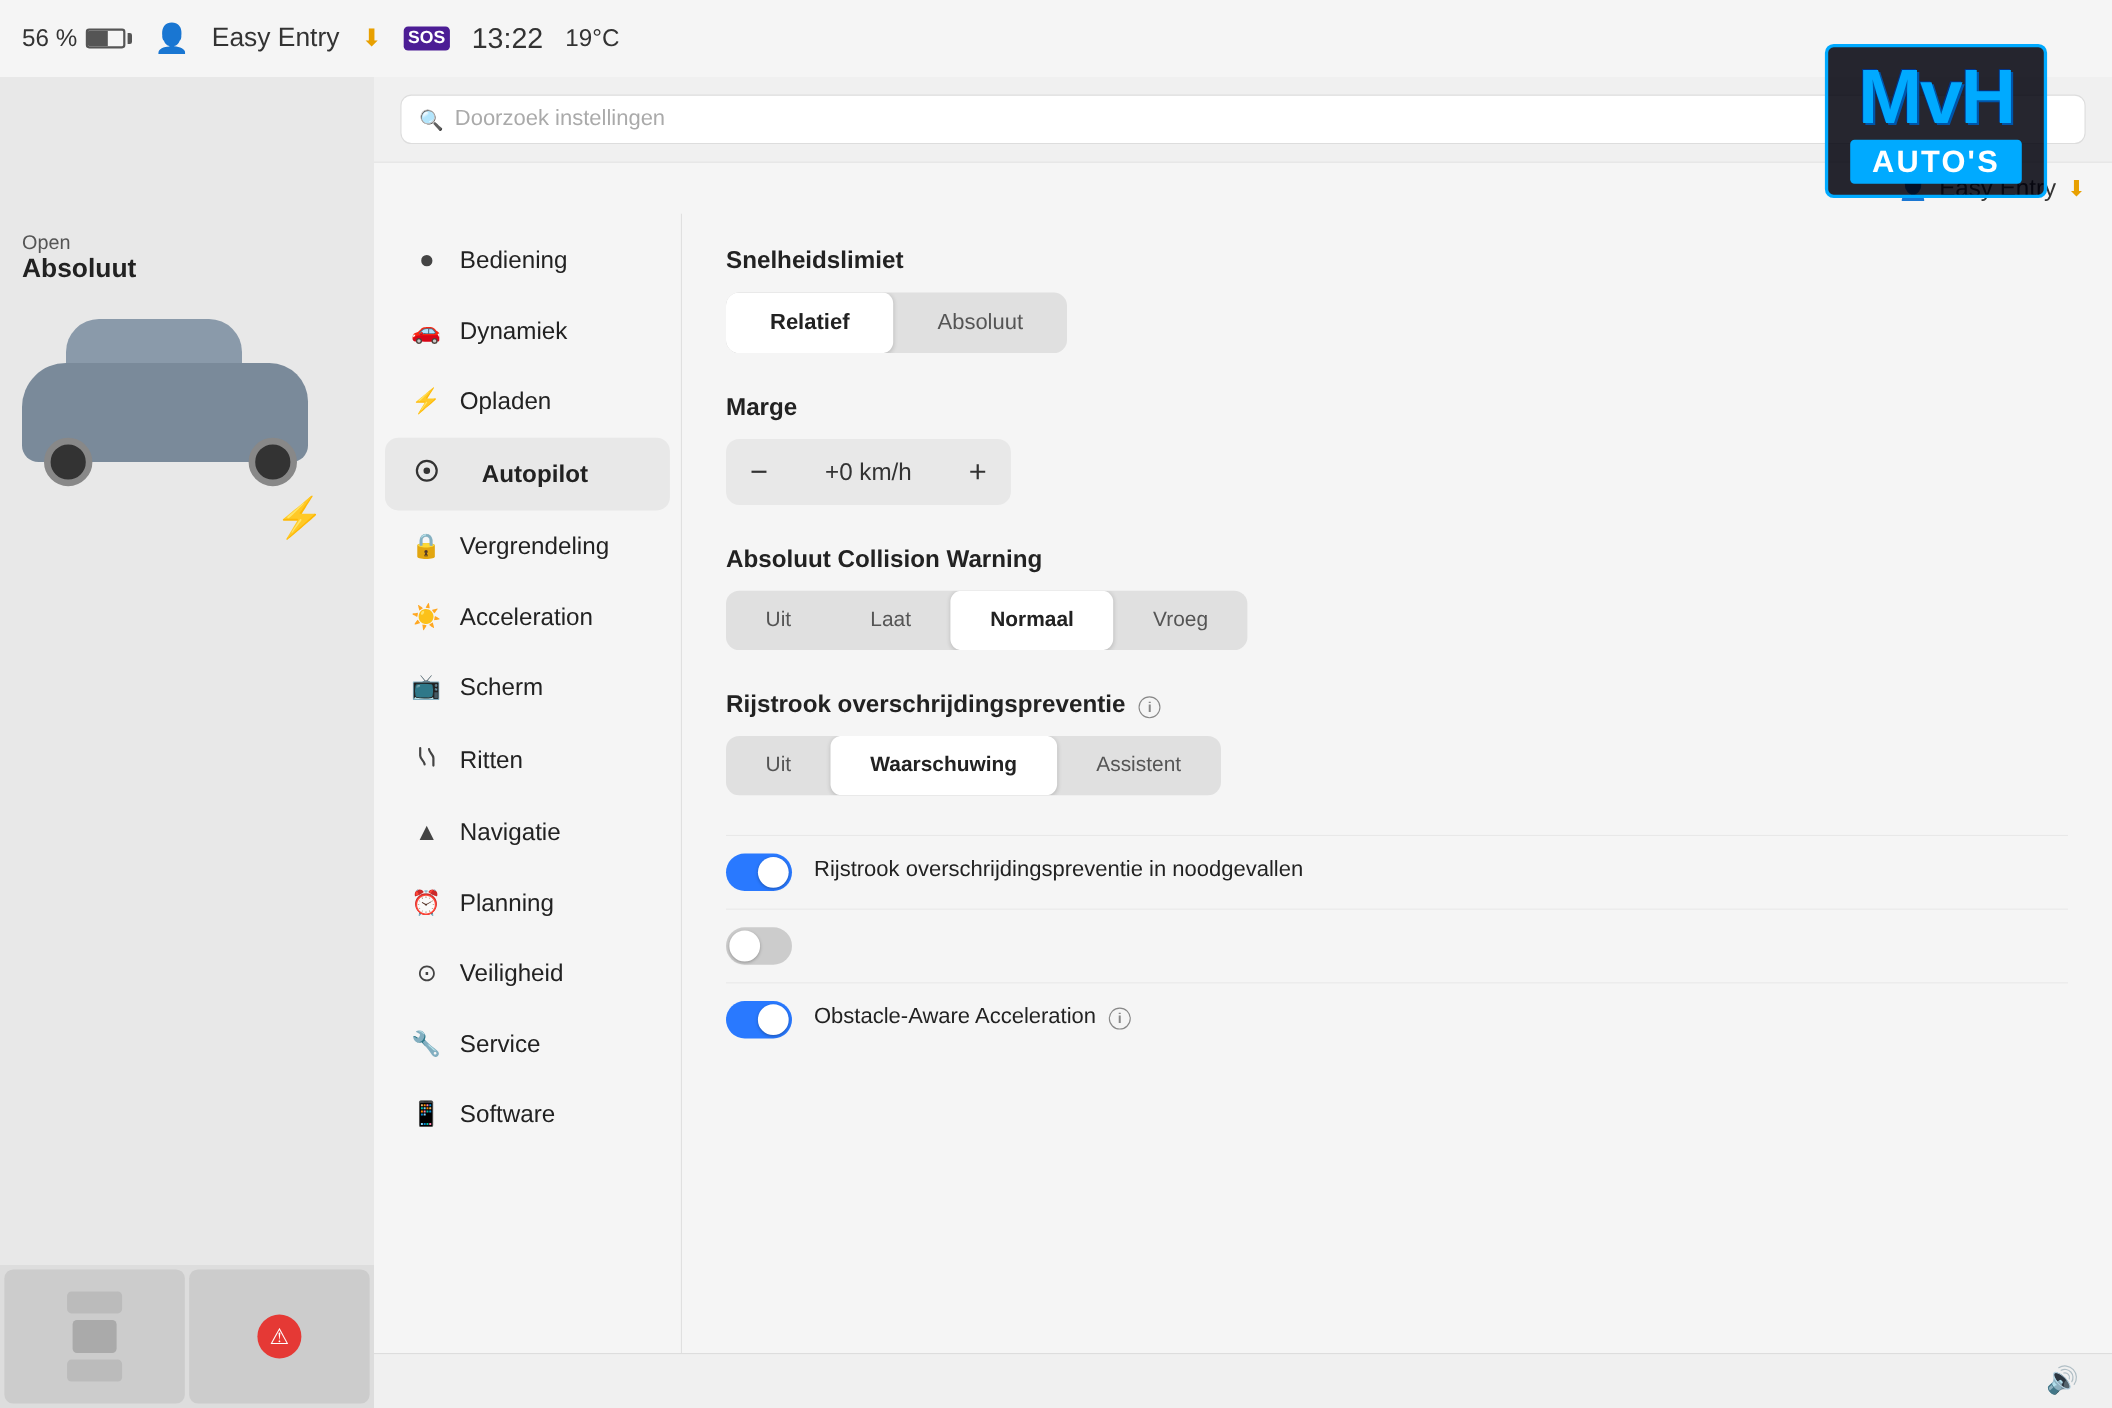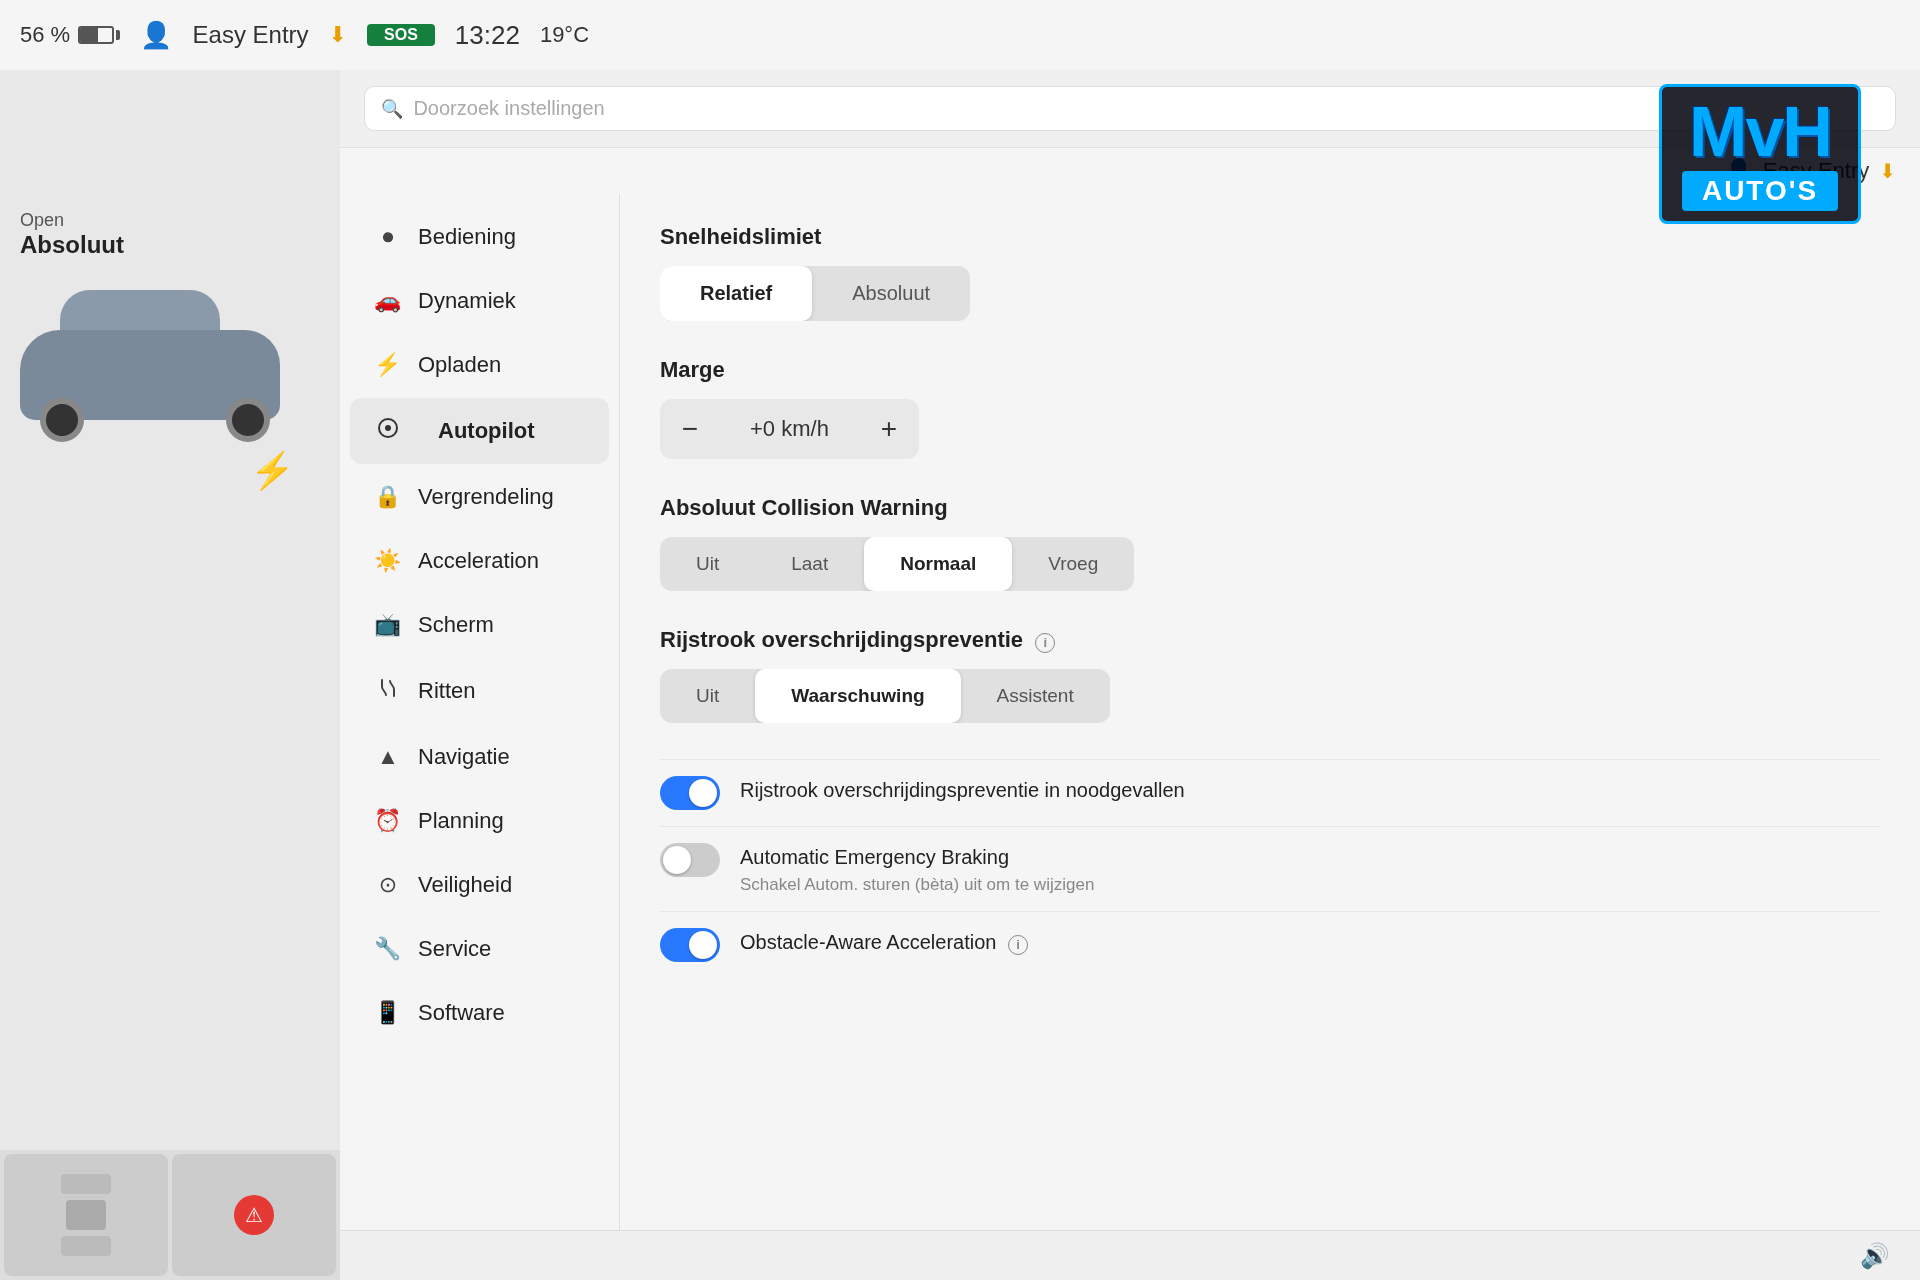--- a/index.html
+++ b/index.html
@@ -62,25 +62,25 @@
     .easy-entry-header {
       font-size: 24px;
       font-weight: 500;
       color: #333;
     }
     .download-arrow {
       font-size: 22px;
       color: #e8a000;
     }
     .sos-badge {
-      background: #15803d;
+      background: #4c1d95;
       color: white;
       font-size: 16px;
       font-weight: bold;
-      padding: 2px 17px;
+      padding: 2px 4px;
       border-radius: 4px;
     }
     .time-display {
       font-size: 26px;
       font-weight: 500;
       color: #333;
     }
     .temp-display {
       font-size: 22px;
       color: #333;
@@ -507,21 +507,20 @@
       right: 0;
       width: 320px;
       height: 220px;
       z-index: 100;
       background: rgba(0,0,0,0.0);
       display: flex;
       flex-direction: column;
       align-items: center;
       justify-content: center;
       padding: 10px;
-      margin-top: 44px;
     }
     .mvh-box {
       border: 3px solid #00aaff;
       border-radius: 8px;
       background: rgba(0,0,10,0.85);
       padding: 10px 20px;
       display: flex;
       flex-direction: column;
       align-items: center;
     }
@@ -739,24 +738,20 @@
           </div>
           <div class="toggle-info">
             <div class="toggle-title">Rijstrook overschrijdingspreventie in noodgevallen</div>
           </div>
         </div>
 
         <div class="toggle-row">
           <div class="toggle-switch off">
             <div class="toggle-knob"></div>
           </div>
-          <div class="toggle-info">
-            <div class="toggle-title">Automatic Emergency Braking</div>
-            <div class="toggle-subtitle">Schakel Autom. sturen (bèta) uit om te wijzigen</div>
-          </div>
         </div>
 
         <div class="toggle-row">
           <div class="toggle-switch on">
             <div class="toggle-knob"></div>
           </div>
           <div class="toggle-info">
             <div class="toggle-title">
               <span>Obstacle-Aware Acceleration</span>
               <span class="info-icon">i</span>

